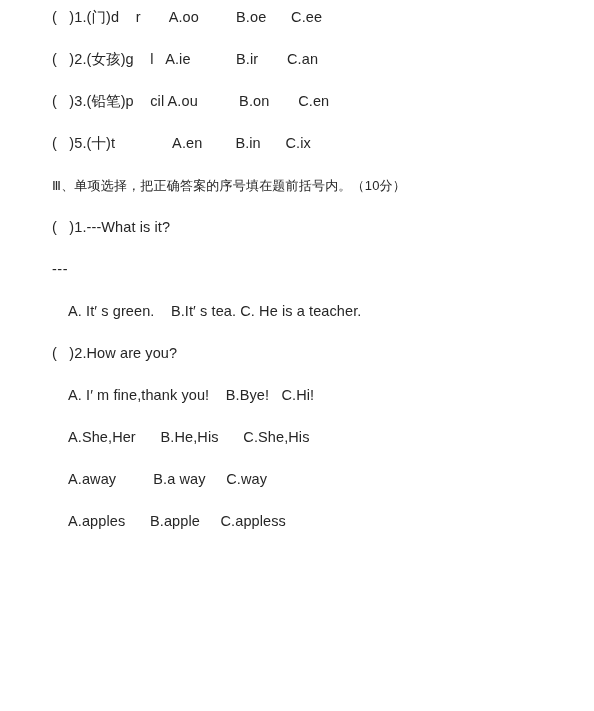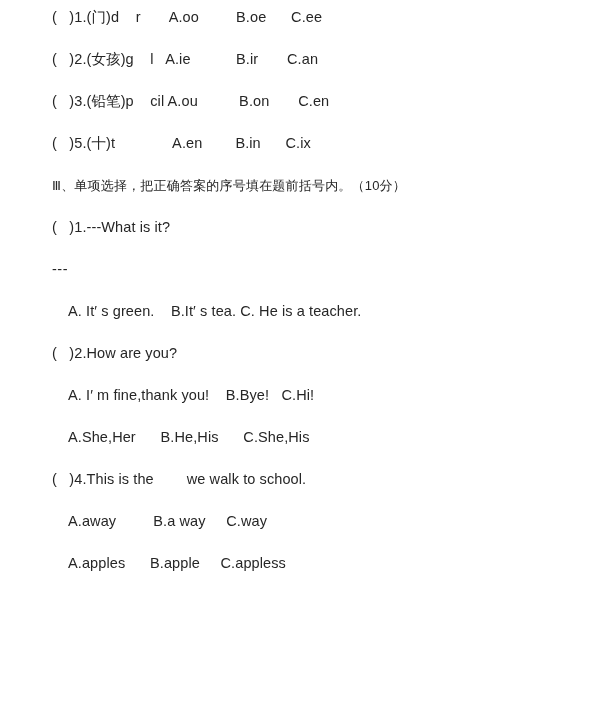--- a/index.html
+++ b/index.html
@@ -86,19 +86,18 @@
 
     <div class="line q">(   )1.---What is it?</div>
     <div class="line dash">---</div>
     <div class="line opts">A. It′ s green.    B.It′ s tea. C. He is a teacher.</div>
 
     <div class="line q">(   )2.How are you?</div>
     <div class="line opts">A. I′ m fine,thank you!    B.Bye!   C.Hi!</div>
 
     <div class="line opts">A.She,Her      B.He,His      C.She,His</div>
 
-    <div class="line q">(   )4.This is the        we walk to school.</div>
     <div class="line opts">A.away         B.a way     C.way</div>
 
     <div class="line opts">A.apples      B.apple     C.appless</div>
 
   </div>
 </div>
 
 </body></html>

